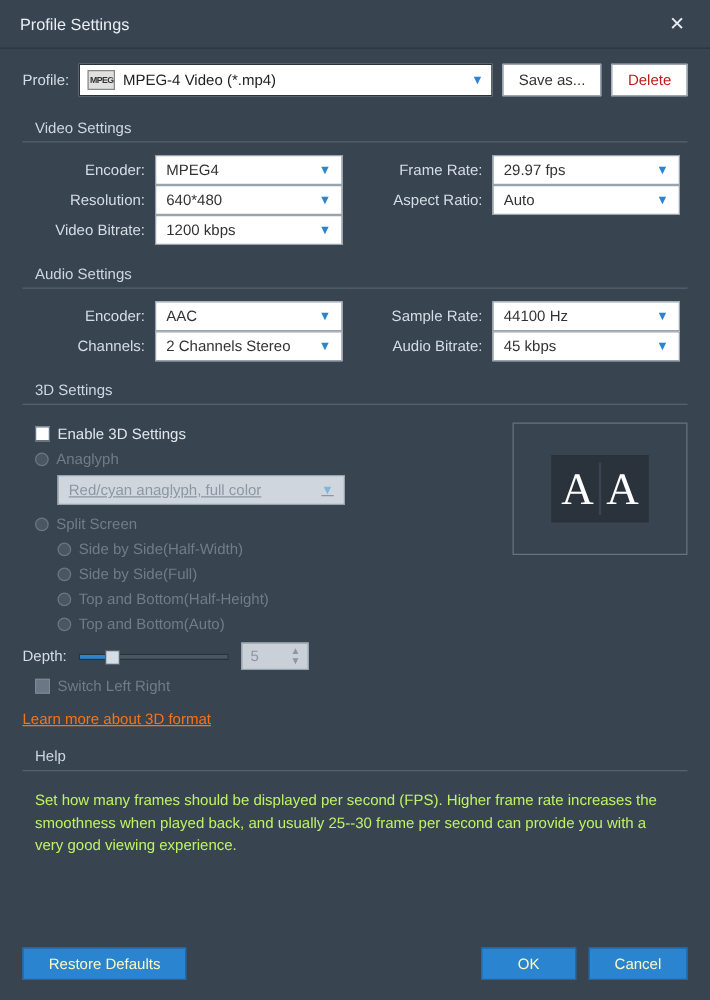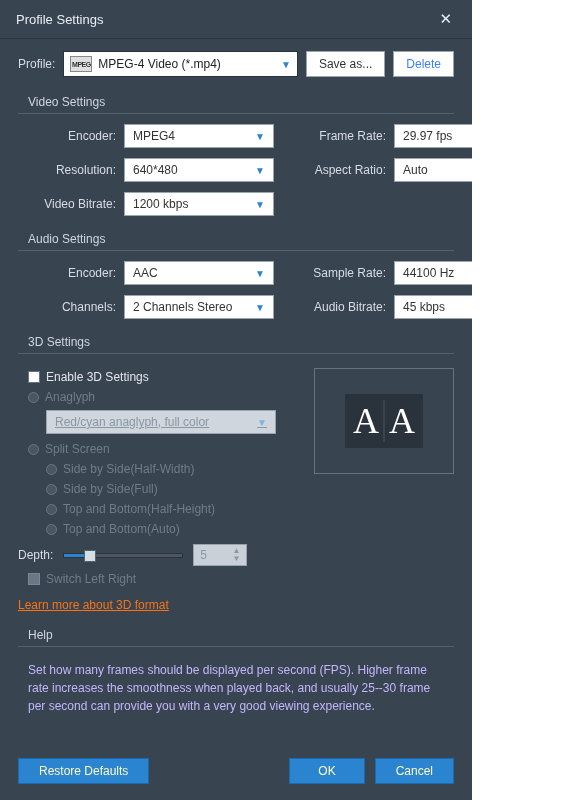--- a/index.html
+++ b/index.html
@@ -1,30 +1,30 @@
 <!DOCTYPE html>
 <html><head>
 <meta charset="utf-8">
 <style>
 * { box-sizing: border-box; margin: 0; padding: 0; }
 body { font-family: -apple-system, "Segoe UI", Arial, sans-serif; font-size: 12px; background: #fff; }
-.window { width: 472px; height: 800px; background: #384450; color: #c0c8d0; display: flex; flex-direction: column; }
+.window { width: 568px; height: 800px; background: #384450; color: #c0c8d0; display: flex; flex-direction: column; }
 .titlebar { display: flex; align-items: center; justify-content: space-between; padding: 10px 16px; color: #e8eef5; font-size: 13px; border-bottom: 1px solid #2b343e; }
 .close-x { cursor: pointer; font-size: 15px; color: #e8eef5; padding: 0 4px; }
 .content { flex: 1; padding: 12px 18px 0 18px; overflow: hidden; }
 .profile-row { display: flex; align-items: center; gap: 8px; margin-bottom: 18px; }
 .profile-row .label { color: #d5dde5; }
 .profile-select { flex: 1; display: flex; align-items: center; background: #fff; border: 1px solid #2a323a; height: 26px; padding: 0 6px; position: relative; color: #222; }
 .profile-select .mp4-icon { width: 22px; height: 16px; background: #e0e0e0; border: 1px solid #888; margin-right: 6px; font-size: 7px; font-weight: bold; display: flex; align-items: center; justify-content: center; color: #333; letter-spacing: -0.5px; }
 .profile-select .arrow, .combo .arrow { margin-left: auto; color: #2b84d0; font-size: 10px; }
 .btn-white { background: #fff; border: 1px solid #9aa4ae; color: #333; height: 26px; padding: 0 12px; cursor: pointer; font-size: 12px; }
-.btn-white:disabled { color: #3b82f6; cursor: default; }
+.btn-white:disabled { color: #b91c1c; cursor: default; }
 .section-title { color: #cdd6e0; font-size: 12px; margin: 6px 0 4px 10px; }
 .section-hr { border: none; border-top: 1px solid #56616c; margin: 2px 0 10px 0; }
-.form-grid { display: grid; grid-template-columns: 96px 150px 30px 90px 150px; row-gap: 10px; align-items: center; margin-bottom: 16px; padding-left: 10px; }
+.form-grid { display: grid; grid-template-columns: 96px 150px 30px 90px 150px; align-items: center; margin-bottom: 16px; padding-left: 10px; }
 .flabel { text-align: right; padding-right: 8px; color: #d5dde5; }
 .combo { display: flex; align-items: center; background: #fff; border: 1px solid #9aa4ae; height: 24px; padding: 0 8px; color: #333; cursor: pointer; position: relative; }
 .combo .val { flex: 1; white-space: nowrap; overflow: hidden; text-overflow: ellipsis; }
 .gap { }
 .three-d { padding-left: 10px; display: flex; gap: 14px; }
 .three-d-left { flex: 1; }
 .three-d-right { }
 .checkbox-row { display: flex; align-items: center; gap: 6px; margin: 6px 0; }
 .cb { width: 12px; height: 12px; background: #fff; border: 1px solid #667380; }
 .cb.disabled { background: #6a7784; border-color: #7a8794; }
@@ -38,21 +38,21 @@
 .slider { position: relative; width: 120px; height: 5px; background: #4a5662; border: 1px solid #2a323a; }
 .slider .track { position: absolute; left: 0; top: 0; bottom: 0; width: 22%; background: #2b84d0; }
 .slider .thumb { position: absolute; left: 22%; top: -4px; width: 12px; height: 12px; background: #d5dde5; border: 1px solid #556270; transform: translateX(-50%); }
 .spinner { display: flex; align-items: center; background: #c9d0d8; border: 1px solid #9aa4ae; height: 22px; padding: 0 6px; width: 54px; color: #8b97a3; }
 .spinner .arrows { margin-left: auto; font-size: 8px; line-height: 8px; color: #8b97a3; display: flex; flex-direction: column; }
 .preview-box { width: 140px; height: 106px; border: 1px solid #667380; margin-top: 4px; display: flex; align-items: center; justify-content: center; background: #384450; }
 .preview-inner { background: #2a323c; display: flex; padding: 6px; }
 .preview-inner span { font-family: Georgia, serif; color: #fff; font-size: 36px; padding: 0 2px; }
 .preview-inner .sep { width: 2px; background: #384450; margin: 0 2px; }
 .link { color: #f97316; text-decoration: underline; cursor: pointer; margin-left: auto; display: block; margin-top: 6px; margin-right: 0; }
-.help-text { color: #c4b5fd; line-height: 1.5; padding: 4px 8px 0 10px; }
+.help-text { color: #bef264; line-height: 1.5; padding: 4px 8px 0 10px; }
 .footer { display: flex; align-items: center; padding: 12px 18px 16px 18px; gap: 10px; }
 .footer .spacer { flex: 1; }
 .btn-blue { background: #2b84d0; border: 1px solid #1a6ab0; color: #fef9c3; height: 26px; padding: 0 20px; cursor: pointer; font-size: 12px; }
 .btn-blue.wide { padding: 0 28px; }
 </style>
 </head>
 <body>
 
 <div class="window">
 

